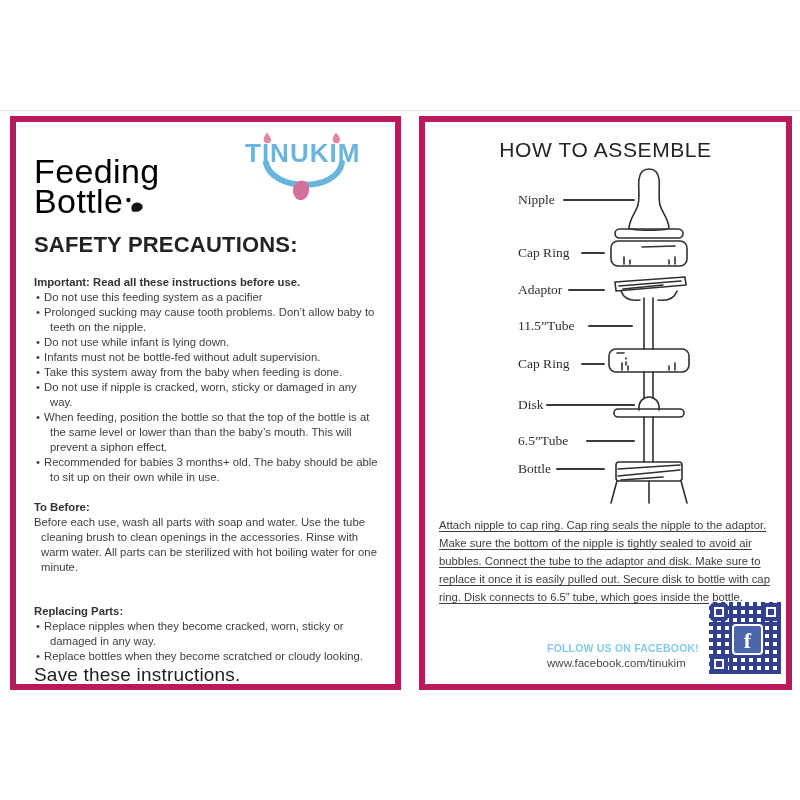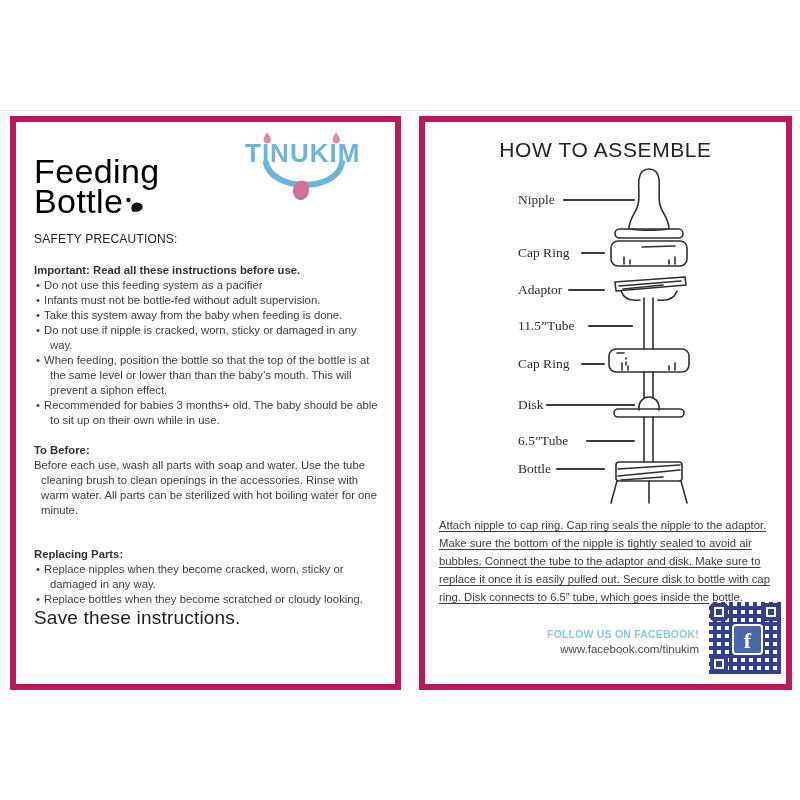--- a/index.html
+++ b/index.html
@@ -12,41 +12,41 @@
   .panel-left  { left:10px;  width:379px; }
   .panel-right { left:419px; width:361px; }
 
   
   .brand-logo { margin:34px 0 0 18px; font-size:34px; line-height:30px; font-weight:normal; letter-spacing:0.4px; color:#000000; }
   .brand-logo .row2 { display:flex; align-items:flex-end; gap:2px; }
   .splash { width:20px; height:18px; margin-bottom:2px; }
 
   .tinukim { position:absolute; left:228px; top:11px; width:136px; height:76px; }
 
-  .safety-heading { margin:16px 0 0 18px; font-size:12px; letter-spacing:0.2px; color:#232323; font-weight:400; }
+  .safety-heading { margin:16px 0 0 18px; font-size:22px; letter-spacing:0.2px; color:#232323; font-weight:700; }
 
   .sections { margin:17px 8px 0 18px; font-size:11.3px; line-height:15px; color:#3d3d3d; width:348px; }
   .bold-head { font-weight:bold; color:#333; }
   .bullet { position:relative; padding-left:16px; text-indent:-6px; }
   .bullet::before { content:"•"; position:absolute; left:2px; top:0; text-indent:0; color:#3d3d3d; }
   .hang { padding-left:7px; text-indent:-7px; }
   .gap { height:15px; }
   .gap-sm { height:14px; }
   .save-line { margin-top:3px; font-size:19px; letter-spacing:0.2px; color:#1e1e1e; }
 
   
   .assemble-heading { text-align:center; margin-top:16px; font-size:21px; letter-spacing:0.6px; color:#232323; font-weight:400; }
 
   .diagram-svg { position:absolute; left:0; top:0; width:361px; height:562px; }
   .dlabel { position:absolute; left:93px; height:18px; line-height:18px; font-size:13.5px; color:#2d2d2d; white-space:nowrap;font-family:Liberation Serif, serif; }
 
   .assembly-text { position:absolute; left:14px; top:394px; width:345px; font-size:11.3px; line-height:18px; color:#3d3d3d;
                    text-decoration:underline; text-underline-offset:2px; }
 
-  .fb-block { position:absolute; right:87px; top:506px; text-align:right; }
+  .fb-block { position:absolute; right:87px; top:520px; }
   .fb-follow { font-size:10.5px; font-weight:bold; color:#85c9e9; letter-spacing:0.2px; }
   .fb-url { font-size:11.5px; color:#474747; margin-top:3px; }
 
   .qr { position:absolute; left:284px; top:480px; width:72px; height:72px; background-color:#ffffff;
         background-image:
           repeating-linear-gradient(0deg, #333f8f 0 4px, transparent 4px 8px),
           repeating-linear-gradient(90deg, transparent 0 4px, #333f8f 4px 8px); }
   .finder { position:absolute; width:10px; height:10px; border:4px solid #333f8f; border-radius:4px; background:#ffffff; }
   .finder::after { content:""; position:absolute; left:2px; top:2px; width:6px; height:6px; background:#333f8f; }
   .finder.tl { left:1px; top:1px; }
@@ -80,20 +80,22 @@
           <path d="M7,15 C4.5,9 10,4.5 15.5,7.5 C20,10 17,15.5 11.5,15.8 C9,16 7.8,15.8 7,15 Z" fill="#141414"></path>
         </svg>
       </div>
     </div>
 
     <div class="safety-heading">SAFETY PRECAUTIONS:</div>
 
     <div class="sections">
       <div class="bold-head">Important: Read all these instructions before use.</div>
       <div class="bullet">Do not use this feeding system as a pacifier</div>
+      <div class="bullet">Prolonged sucking may cause tooth problems. Don’t allow baby to teeth on the nipple.</div>
+      <div class="bullet">Do not use while infant is lying down.</div>
       <div class="bullet">Infants must not be bottle-fed without adult supervision.</div>
       <div class="bullet">Take this system away from the baby when feeding is done.</div>
       <div class="bullet">Do not use if nipple is cracked, worn, sticky or damaged in any way.</div>
       <div class="bullet">When feeding, position the bottle so that the top of the bottle is at the same level or lower than than the baby’s mouth. This will prevent a siphon effect.</div>
       <div class="bullet">Recommended for babies 3 months+ old. The baby should be able to sit up on their own while in use.</div>
 
       <div class="gap"></div>
       <div class="bold-head">To Before:</div>
       <div class="hang">Before each use, wash all parts with soap and water. Use the tube cleaning brush to clean openings in the accessories. Rinse with warm water. All parts can be sterilized with hot boiling water for one minute.</div>
 

